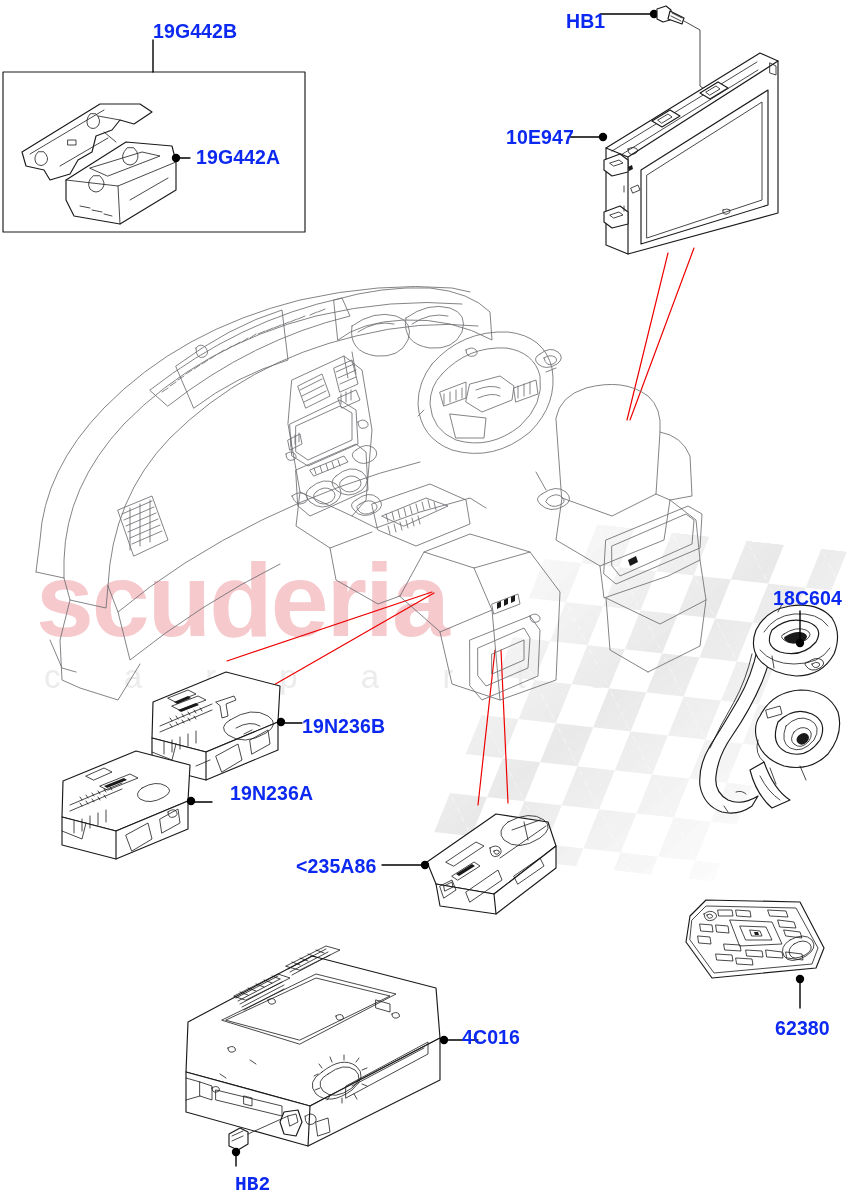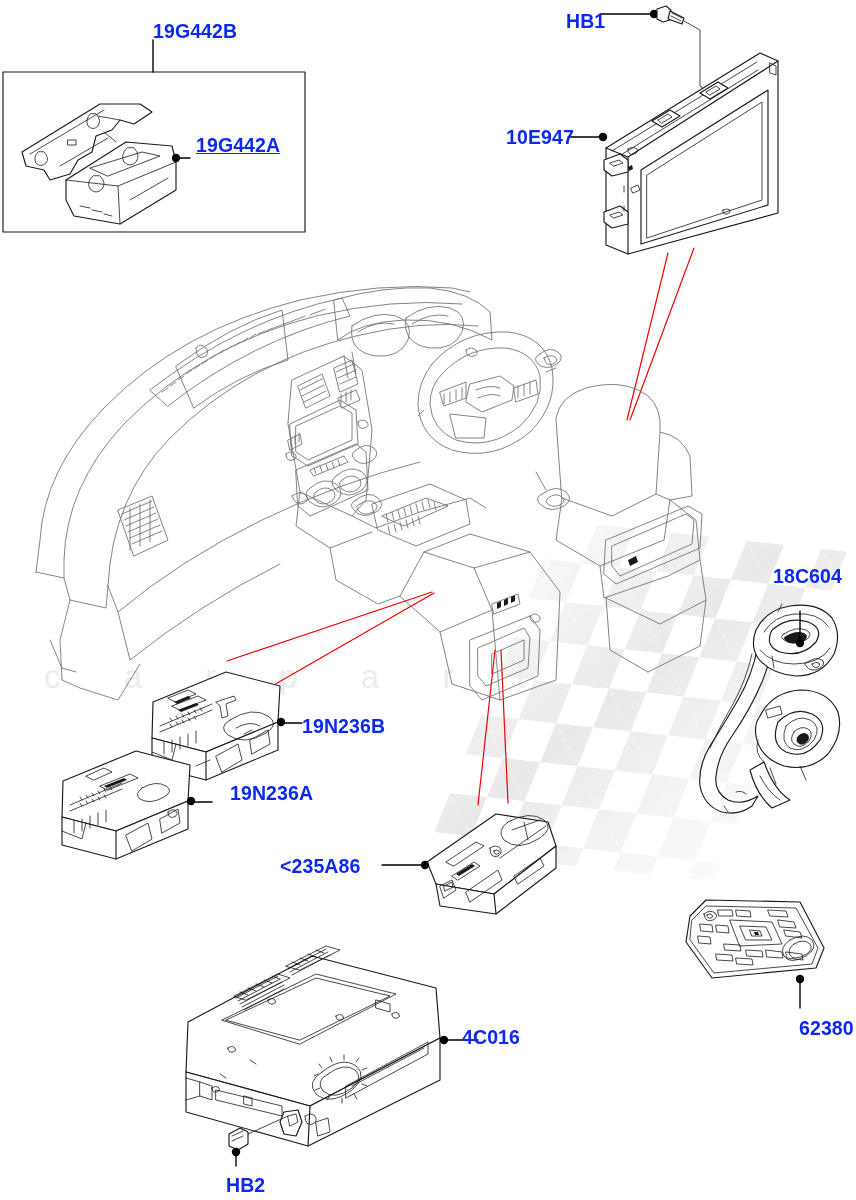--- a/index.html
+++ b/index.html
@@ -73,20 +73,21 @@
     user-select:none;
   }
 </style>
 </head>
 <body>
 
 <div id="sheet">
 
   <div class="wm-layer">
     <div class="wm-flag"></div>
+    <div class="wm-scuderia">scuderia</div>
     <div class="wm-carparts">c a r   p a r t s</div>
   </div>
 
   <svg id="art" viewBox="0 0 856 1200">
 
     <g>
       <rect x="3" y="72" width="302" height="160" class="ln fillw" stroke-width="1.6"></rect>
       <path class="lead" d="M153 40 L153 72"></path>
     </g>
 
@@ -453,24 +454,24 @@
       <path class="ln fillw" d="M229 1134 L240 1128 L248 1132 L248 1144 L238 1150 L229 1146 Z"></path>
       <path class="ln-t" d="M232 1136 L243 1131 M232 1141 L243 1136"></path>
       <path class="ln-t" d="M248 1134 L288 1116"></path>
       <path class="lead" d="M236 1155 L236 1166"></path>
       <circle cx="236" cy="1152" r="4.2" class="dot"></circle>
     </g>
 
   </svg>
 
   <div class="lbl" style="left:113px; top:22px;margin-left:40px;">19G442B</div>
-  <div class="lbl" style="left:196px; top:136px;text-decoration:underline;">19G442A</div>
+  <div class="lbl" style="left:196px; top:148px;">19G442A</div>
   <div class="lbl" style="left:566px; top:12px;">HB1</div>
   <div class="lbl" style="left:506px; top:128px;">10E947</div>
-  <div class="lbl" style="left:773px; top:567px;">18C604</div>
+  <div class="lbl" style="left:773px; top:589px;">18C604</div>
   <div class="lbl" style="left:302px; top:717px;">19N236B</div>
   <div class="lbl" style="left:230px; top:784px;">19N236A</div>
-  <div class="lbl" style="left:280px; top:857px;">&lt;235A86</div>
-  <div class="lbl" style="left:775px; top:1019px;margin-left:24px;">62380</div>
+  <div class="lbl" style="left:296px; top:857px;">&lt;235A86</div>
+  <div class="lbl" style="left:775px; top:1019px;">62380</div>
   <div class="lbl" style="left:462px; top:1028px;">4C016</div>
-  <div class="lbl" style="left:226px; top:1176px;">HB2</div>
+  <div class="lbl" style="left:235px; top:1176px;font-family:Liberation Mono, monospace;">HB2</div>
 
 </div>
 
 </body></html>

